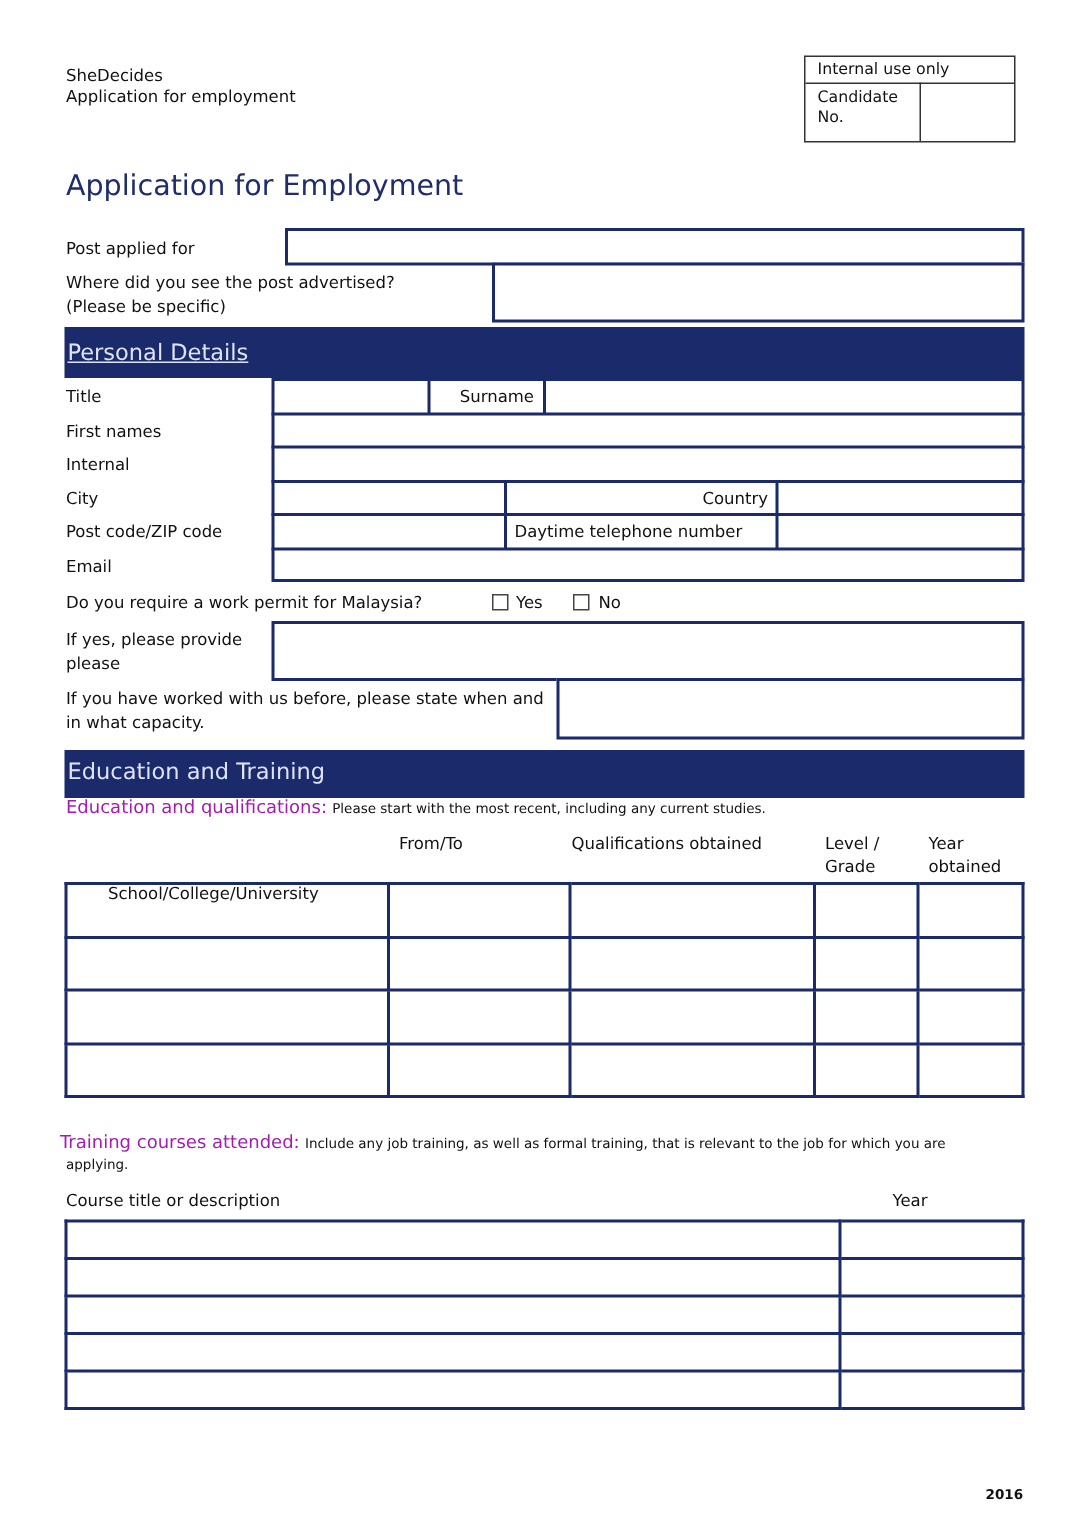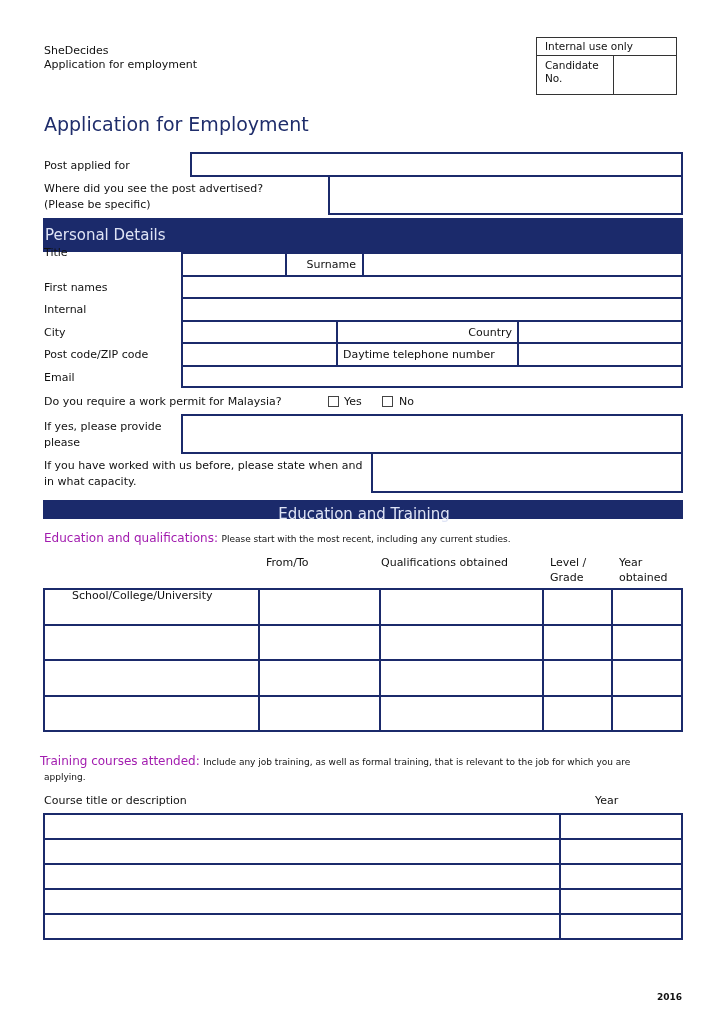--- a/index.html
+++ b/index.html
@@ -44,37 +44,37 @@
 
 <div class="abs main-title">Application for Employment</div>
 
 <div class="abs txt" style="left:44px;top:158px;">Post applied for</div>
 <div class="box" style="left:190px;top:152px;width:493px;height:25px;"></div>
 
 <div class="abs txt" style="left:44px;top:181px;">Where did you see the post advertised?</div>
 <div class="abs txt" style="left:44px;top:197px;">(Please be specific)</div>
 <div class="box" style="left:328px;top:175px;width:355px;height:40px;"></div>
 
-<div class="band" style="top:218px;">Personal Details</div>
+<div class="band" style="top:218px;text-decoration:underline;">Personal Details</div>
 
 <div class="box" style="left:181px;top:252px;width:502px;height:136px;"></div>
 
 <div class="hline" style="left:181px;top:275px;width:502px;"></div>
 <div class="hline" style="left:181px;top:297px;width:502px;"></div>
 <div class="hline" style="left:181px;top:320px;width:502px;"></div>
 <div class="hline" style="left:181px;top:342px;width:502px;"></div>
 <div class="hline" style="left:181px;top:365px;width:502px;"></div>
 
 <div class="vline" style="left:285px;top:252px;height:24px;"></div>
 <div class="vline" style="left:362px;top:252px;height:24px;"></div>
 
 <div class="vline" style="left:336px;top:320px;height:46px;"></div>
 <div class="vline" style="left:517px;top:320px;height:46px;"></div>
 
-<div class="abs txt" style="left:44px;top:245px;">Title</div>
+<div class="abs txt" style="left:44px;top:257px;">Title</div>
 <div class="abs txt" style="left:44px;top:280px;">First names</div>
 <div class="abs txt" style="left:44px;top:302px;">Internal</div>
 <div class="abs txt" style="left:44px;top:325px;">City</div>
 <div class="abs txt" style="left:44px;top:347px;">Post code/ZIP code</div>
 <div class="abs txt" style="left:44px;top:370px;">Email</div>
 
 <div class="abs txt" style="left:288px;top:257px;width:68px;text-align:right;">Surname</div>
 <div class="abs txt" style="left:340px;top:325px;width:172px;text-align:right;">Country</div>
 <div class="abs txt" style="left:343px;top:347px;">Daytime telephone number</div>
 
@@ -95,21 +95,21 @@
 <div class="abs txt" style="left:399px;top:394px;">No</div>
 
 <div class="abs txt" style="left:44px;top:419px;">If yes, please provide</div>
 <div class="abs txt" style="left:44px;top:435px;">please</div>
 <div class="box" style="left:181px;top:414px;width:502px;height:40px;"></div>
 
 <div class="abs txt" style="left:44px;top:458px;">If you have worked with us before, please state when and</div>
 <div class="abs txt" style="left:44px;top:474px;">in what capacity.</div>
 <div class="box" style="left:371px;top:452px;width:312px;height:41px;"></div>
 
-<div class="band" style="top:500px;height:19px;line-height:28px;text-align:center;">Education and Training</div>
+<div class="band" style="top:500px;height:32px;line-height:28px;">Education and Training</div>
 
 <div class="abs txt" style="left:44px;top:531px;">
   <span class="sub">Education and qualifications:</span>
   <span class="small">Please start with the most recent, including any current studies.</span>
 </div>
 
 <div class="abs txt" style="left:44px;top:588px;margin-left:28px;">School/College/University</div>
 <div class="abs txt" style="left:266px;top:555px;">From/To</div>
 <div class="abs txt" style="left:381px;top:555px;">Qualifications obtained</div>
 <div class="abs txt" style="left:550px;top:555px;">

